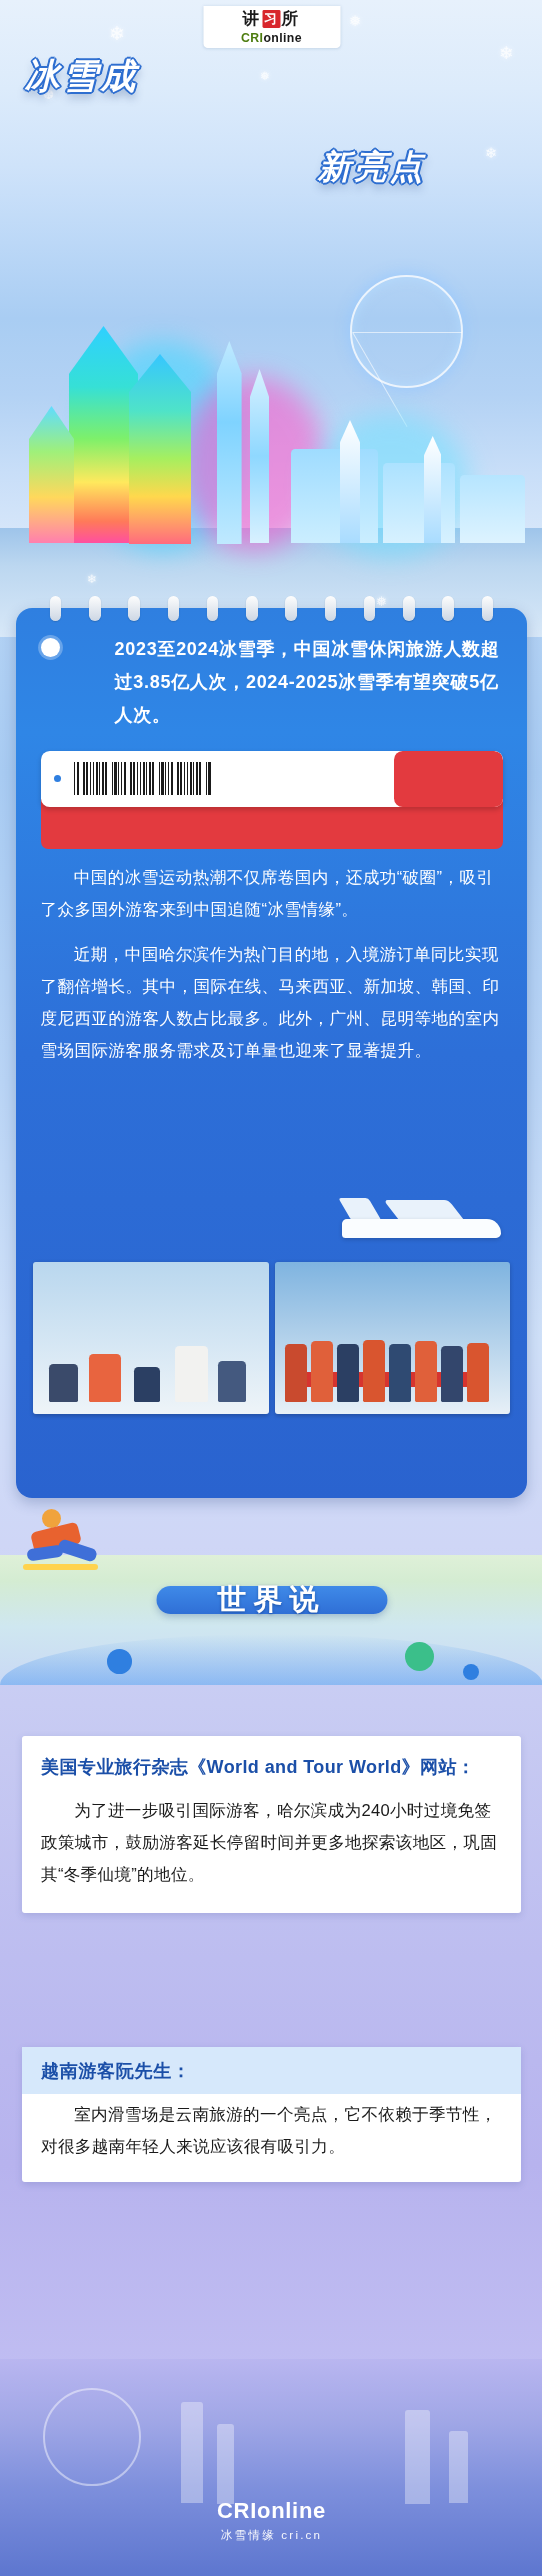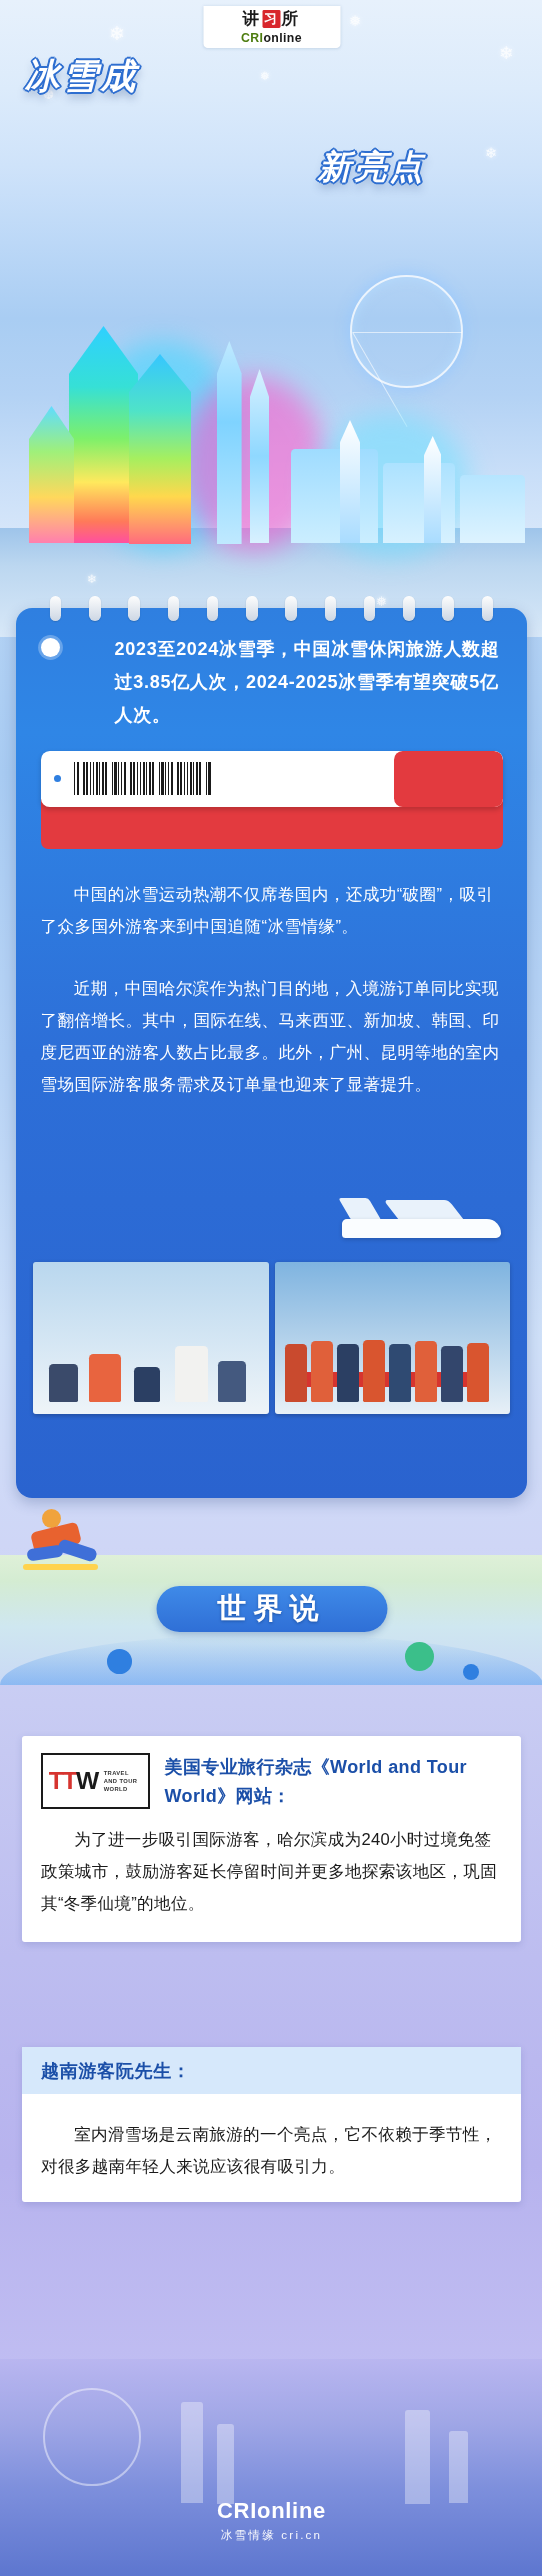--- a/index.html
+++ b/index.html
@@ -251,21 +251,21 @@
     background: #e33a3f;
     border-radius: 0 0 7.2px 7.2px;
   }
 
   .body-p {
     color: #ffffff;
     font-size: 16.6px;
     line-height: 32px;
     letter-spacing: 0.4px;
     text-indent: 2em;
-    margin-top: 30px;
+    margin-top: 13px;
   }
 
   .photos {
     position: absolute;
     left: 17.4px;
     bottom: 84px;
     width: 477px;
     height: 152px;
     display: flex;
     gap: 5.8px;
@@ -345,21 +345,21 @@
     width: 543px; height: 51px;
     background: linear-gradient(180deg,rgba(120,190,255,.0),rgba(90,160,240,.55));
     border-radius: 50% 50% 0 0 / 100% 100% 0 0;
   }
   .section-title {
     position: absolute;
     left: 50%;
     top: 1586px;
     transform: translateX(-50%);
     width: 231px;
-    height: 46px;
+    height: 28px;
     background: linear-gradient(180deg,#3f8ae8,#2f6fd6);
     border-radius: 23px;
     box-shadow: 0 2.9px 7.2px rgba(40,80,150,.3);
     display: flex;
     align-items: center;
     justify-content: center;
   }
   .section-title span {
     color: #ffffff;
     font-size: 29px;
@@ -432,21 +432,21 @@
     letter-spacing: 0.3px;
   }
   .q-titlebar {
     background: #d6e8fb;
     padding: 11.6px 19px;
     font-size: 18px;
     font-weight: bold;
     color: #1b4fa8;
     letter-spacing: 0.7px;
   }
-  .q2 .q-body { margin: 25px 19px 0 19px; }
+  .q2 .q-body { margin: 5px 19px 0 19px; }
 
   
   .footer {
     position: absolute;
     left: 0;
     bottom: 0;
     width: 543px;
     height: 217px;
     background: linear-gradient(180deg,#b9b6f0 0%, #9fa6e6 30%, #7d8fdc 60%, #5d76cf 100%);
     overflow: hidden;
@@ -620,30 +620,20 @@
     <div class="sk-part" style="left:7.2px;top:42px;width:36px;height:11.6px;background:#3f6fd8;transform:rotate(-8deg);"></div>
     <div class="sk-part" style="left:2.9px;top:59px;width:75px;height:5.8px;background:#ffd34d;"></div>
   </div>
 
   <div class="section-title">
     <span>世界说</span>
   </div>
 
   <div class="quote q1">
     <div class="q-head">
-      <div class="ttw">
-        <div class="ttw-letters">
-          <span class="r">TT</span><span class="k">W</span>
-        </div>
-        <div class="ttw-sub">
-          <div>TRAVEL</div>
-          <div>AND TOUR</div>
-          <div>WORLD</div>
-        </div>
-      </div>
       <div class="q-head-text">美国专业旅行杂志《World and Tour World》网站：</div>
     </div>
     <div class="q-body">为了进一步吸引国际游客，哈尔滨成为240小时过境免签政策城市，鼓励游客延长停留时间并更多地探索该地区，巩固其“冬季仙境”的地位。</div>
   </div>
 
   <div class="quote q2">
     <div class="q-titlebar">越南游客阮先生：</div>
     <div class="q-body">室内滑雪场是云南旅游的一个亮点，它不依赖于季节性，对很多越南年轻人来说应该很有吸引力。</div>
   </div>
 

